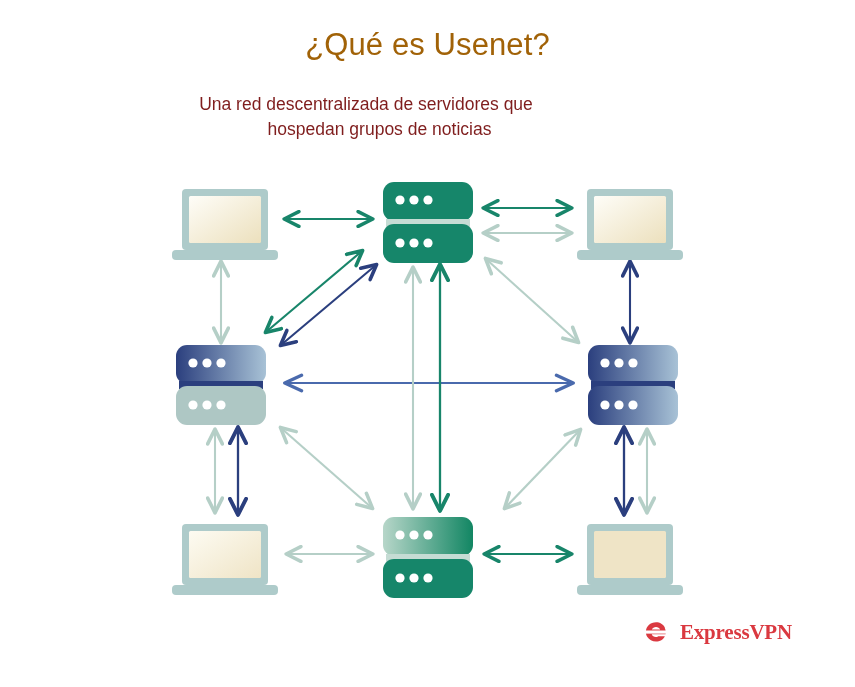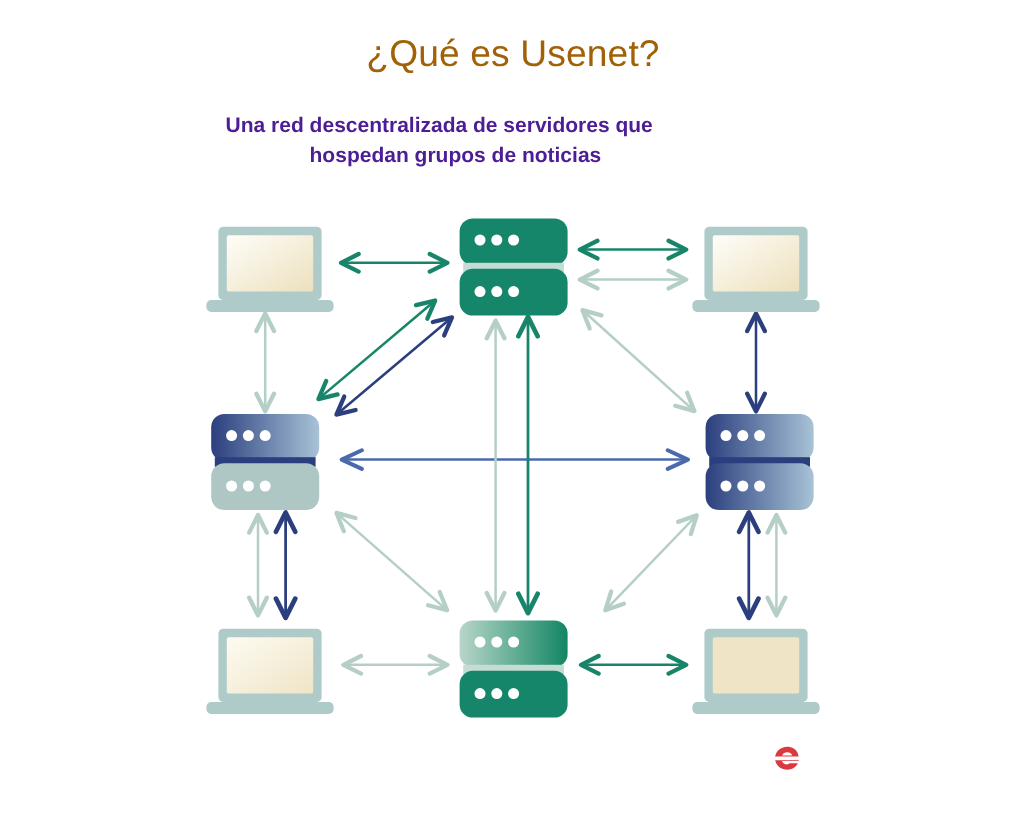--- a/index.html
+++ b/index.html
@@ -17,23 +17,23 @@
     text-align:center;
     font-size:31px;
     font-weight:400;
     color:#a16207;
     letter-spacing:0.1px;
   }
   .subtitle{
     position:absolute;left:0;top:92px;width:732px;
     text-align:center;
     font-size:17.5px;
-    font-weight:700;
+    font-weight:400;
     line-height:25px;
-    color:#4c1d95;
+    color:#7f1d1d;
   }
   .subtitle .l2{display:block;padding-left:27px;}
 
   #diagram{position:absolute;left:0;top:0;width:855px;height:687px;}
 
   .logo{
     position:absolute;left:641px;top:614px;
     width:160px;height:36px;
     display:flex;align-items:center;gap:9px;
   }
@@ -232,15 +232,16 @@
   <div class="logo">
     <svg class="logo-mark" viewBox="0 0 32 32">
       <path d="M25.4 11.2c-1.6-3.4-5.2-5.6-9.3-5.6C10.0 5.6 5.2 10.1 5.2 15.9
                c0 2.0 0.6 3.8 1.6 5.4 1.8 2.9 5.2 4.8 9.2 4.8 4.2 0 7.8-2.2 9.4-5.7
                h-7.0c-0.8 0.7-1.7 1.0-2.6 1.0-2.0 0-3.7-1.2-4.4-3.0h14.8
                c0.1-0.6 0.2-1.2 0.2-1.9 0-1.7-0.4-3.3-1.0-4.7z
                M11.5 13.4c0.8-1.7 2.5-2.8 4.5-2.8 2.0 0 3.7 1.1 4.5 2.8z" fill="#da3940"></path>
       <rect x="3.4" y="14.4" width="25.2" height="3.3" rx="1.6" fill="#ffffff"></rect>
       <rect x="3.4" y="14.9" width="25.2" height="2.4" rx="1.2" fill="#ffffff"></rect>
     </svg>
+    <span class="logo-text">ExpressVPN</span>
   </div>
 
 </div>
 
 </body></html>

